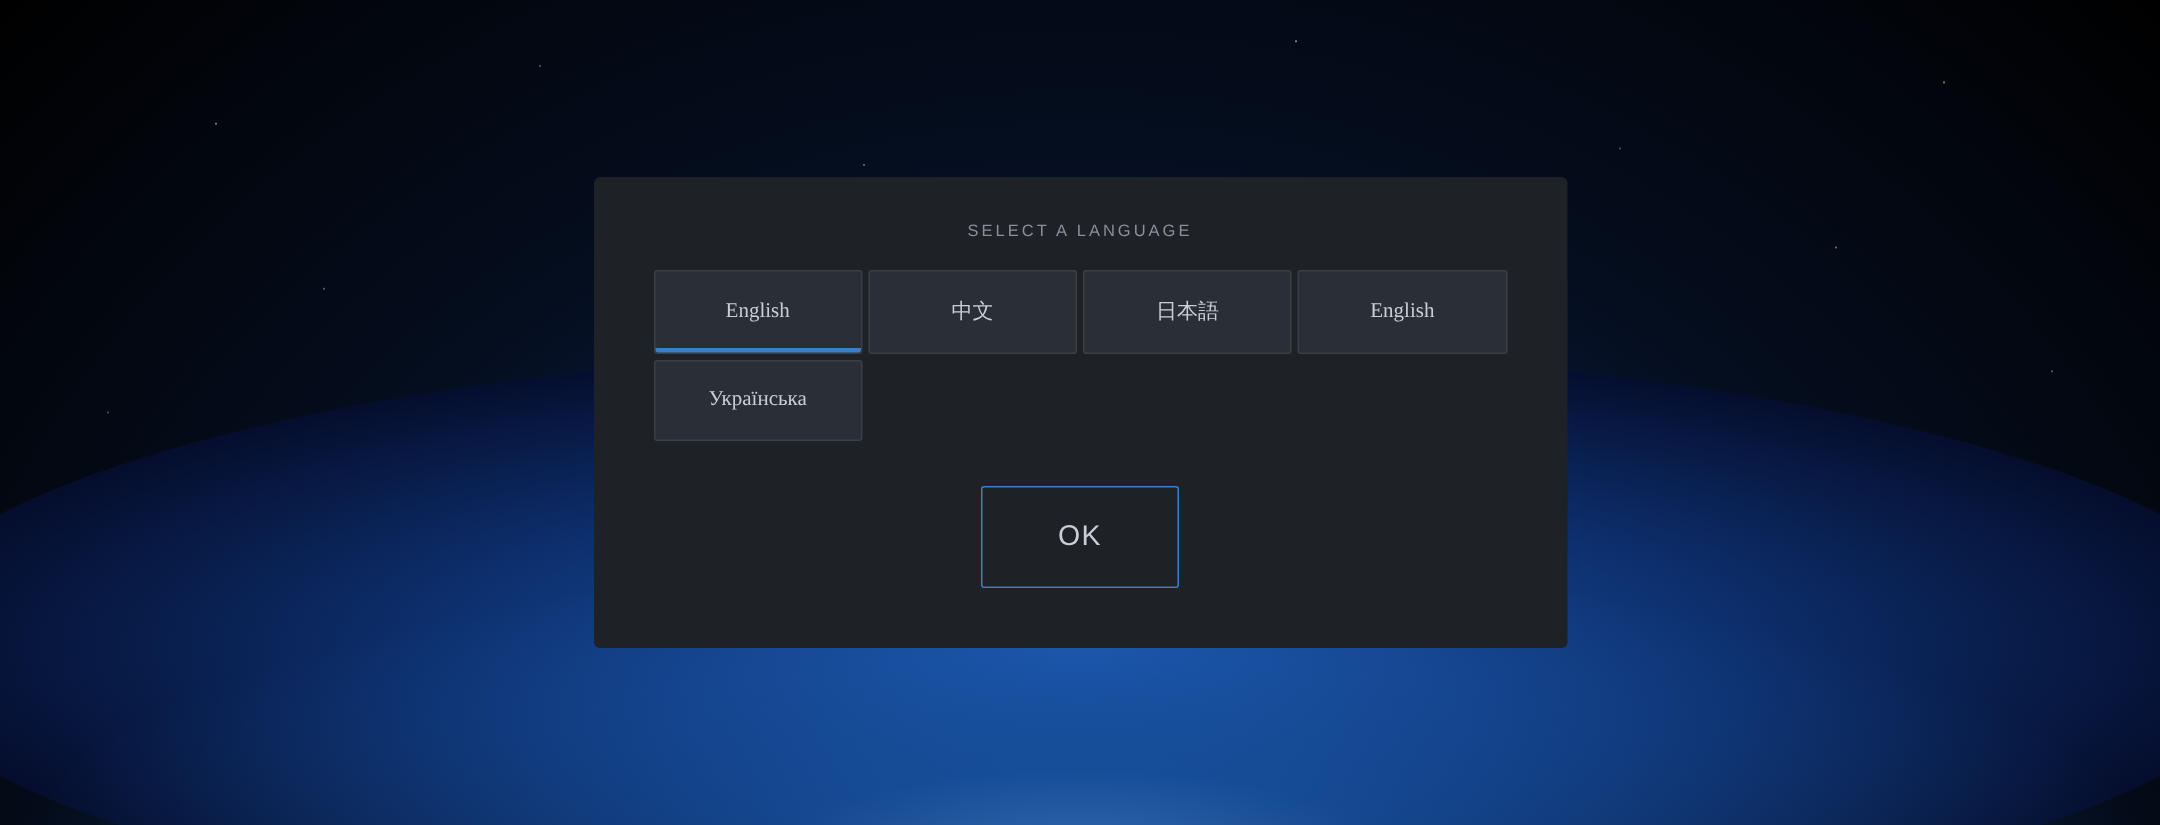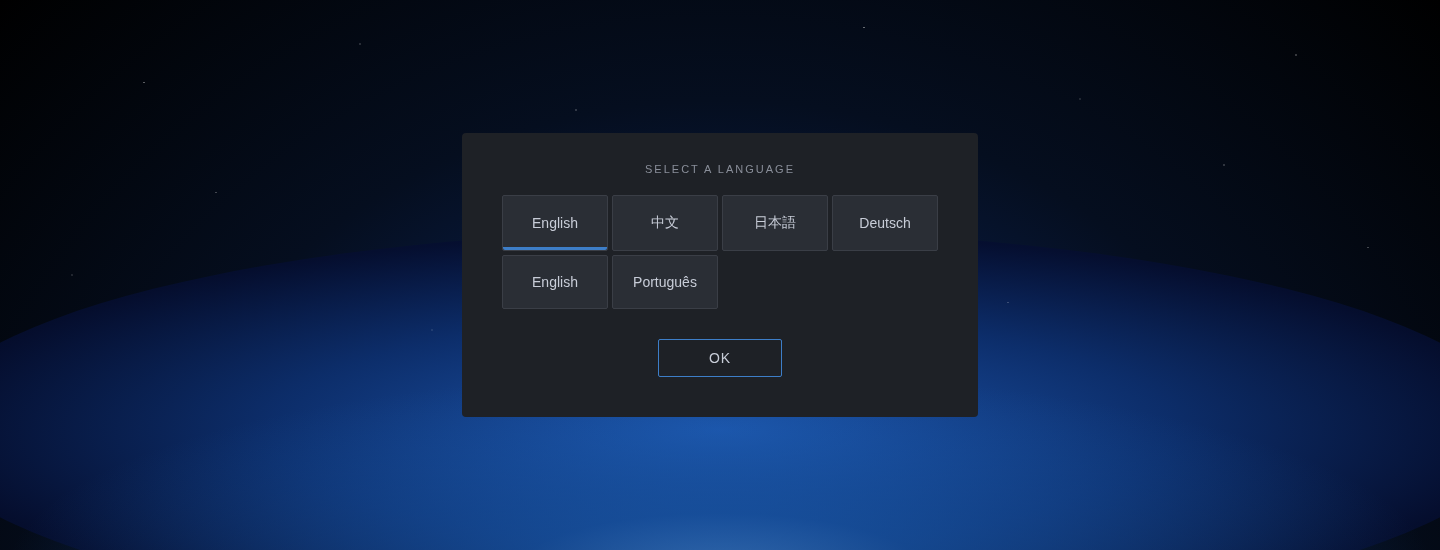--- a/index.html
+++ b/index.html
@@ -71,21 +71,21 @@
       position: absolute;
       inset: 0;
       display: flex;
       align-items: center;
       justify-content: center;
     }
 
     .dialog {
       background: #1e2126;
       border-radius: 4px;
-      width: 516px;
+      width: 649px;
       padding: 30px 40px 40px;
       position: relative;
       z-index: 10;
     }
 
     .dialog-title {
       text-align: center;
       color: #8a8f9a;
       font-size: 11px;
       letter-spacing: 2px;
@@ -104,20 +104,21 @@
       background: #2a2e35;
       border: 1px solid #3a3e46;
       color: #c8cdd8;
       font-size: 14px;
       padding: 18px 20px;
       text-align: center;
       cursor: pointer;
       border-radius: 2px;
       transition: background 0.15s;
       position: relative;
+      font-family: Liberation Serif, serif;
     }
 
     .lang-btn.selected {
       background: #2a2e35;
       border-color: #3a3e46;
     }
 
     .lang-btn.selected::after {
       content: '';
       position: absolute;
@@ -131,43 +132,42 @@
 
     .ok-btn-wrapper {
       display: flex;
       justify-content: center;
     }
 
     .ok-btn {
       background: transparent;
       border: 1px solid #3d7ec8;
       color: #c8cdd8;
-      font-size: 14px;
-      padding: 10px 50px;
+      font-size: 19px;
+      padding: 22px 50px;
       cursor: pointer;
       border-radius: 2px;
       letter-spacing: 1px;
       transition: background 0.15s;
     }
   </style>
 </head>
 <body>
 
 <div class="bg">
   <div class="stars"></div>
 </div>
 
 <div class="page-wrapper">
   <div class="dialog">
     <div class="dialog-title">SELECT A LANGUAGE</div>
     <div class="language-grid" id="lang-grid">
     <button class="lang-btn selected">English</button>
         <button class="lang-btn">中文</button>
         <button class="lang-btn">日本語</button>
-        <button class="lang-btn">Deutsch</button>
         <button class="lang-btn">English</button>
-        <button class="lang-btn">Português</button>
+        <button class="lang-btn">Українська</button>
       </div>
     <div class="ok-btn-wrapper">
       <button class="ok-btn">OK</button>
     </div>
   </div>
 </div>
 
 </body></html>

